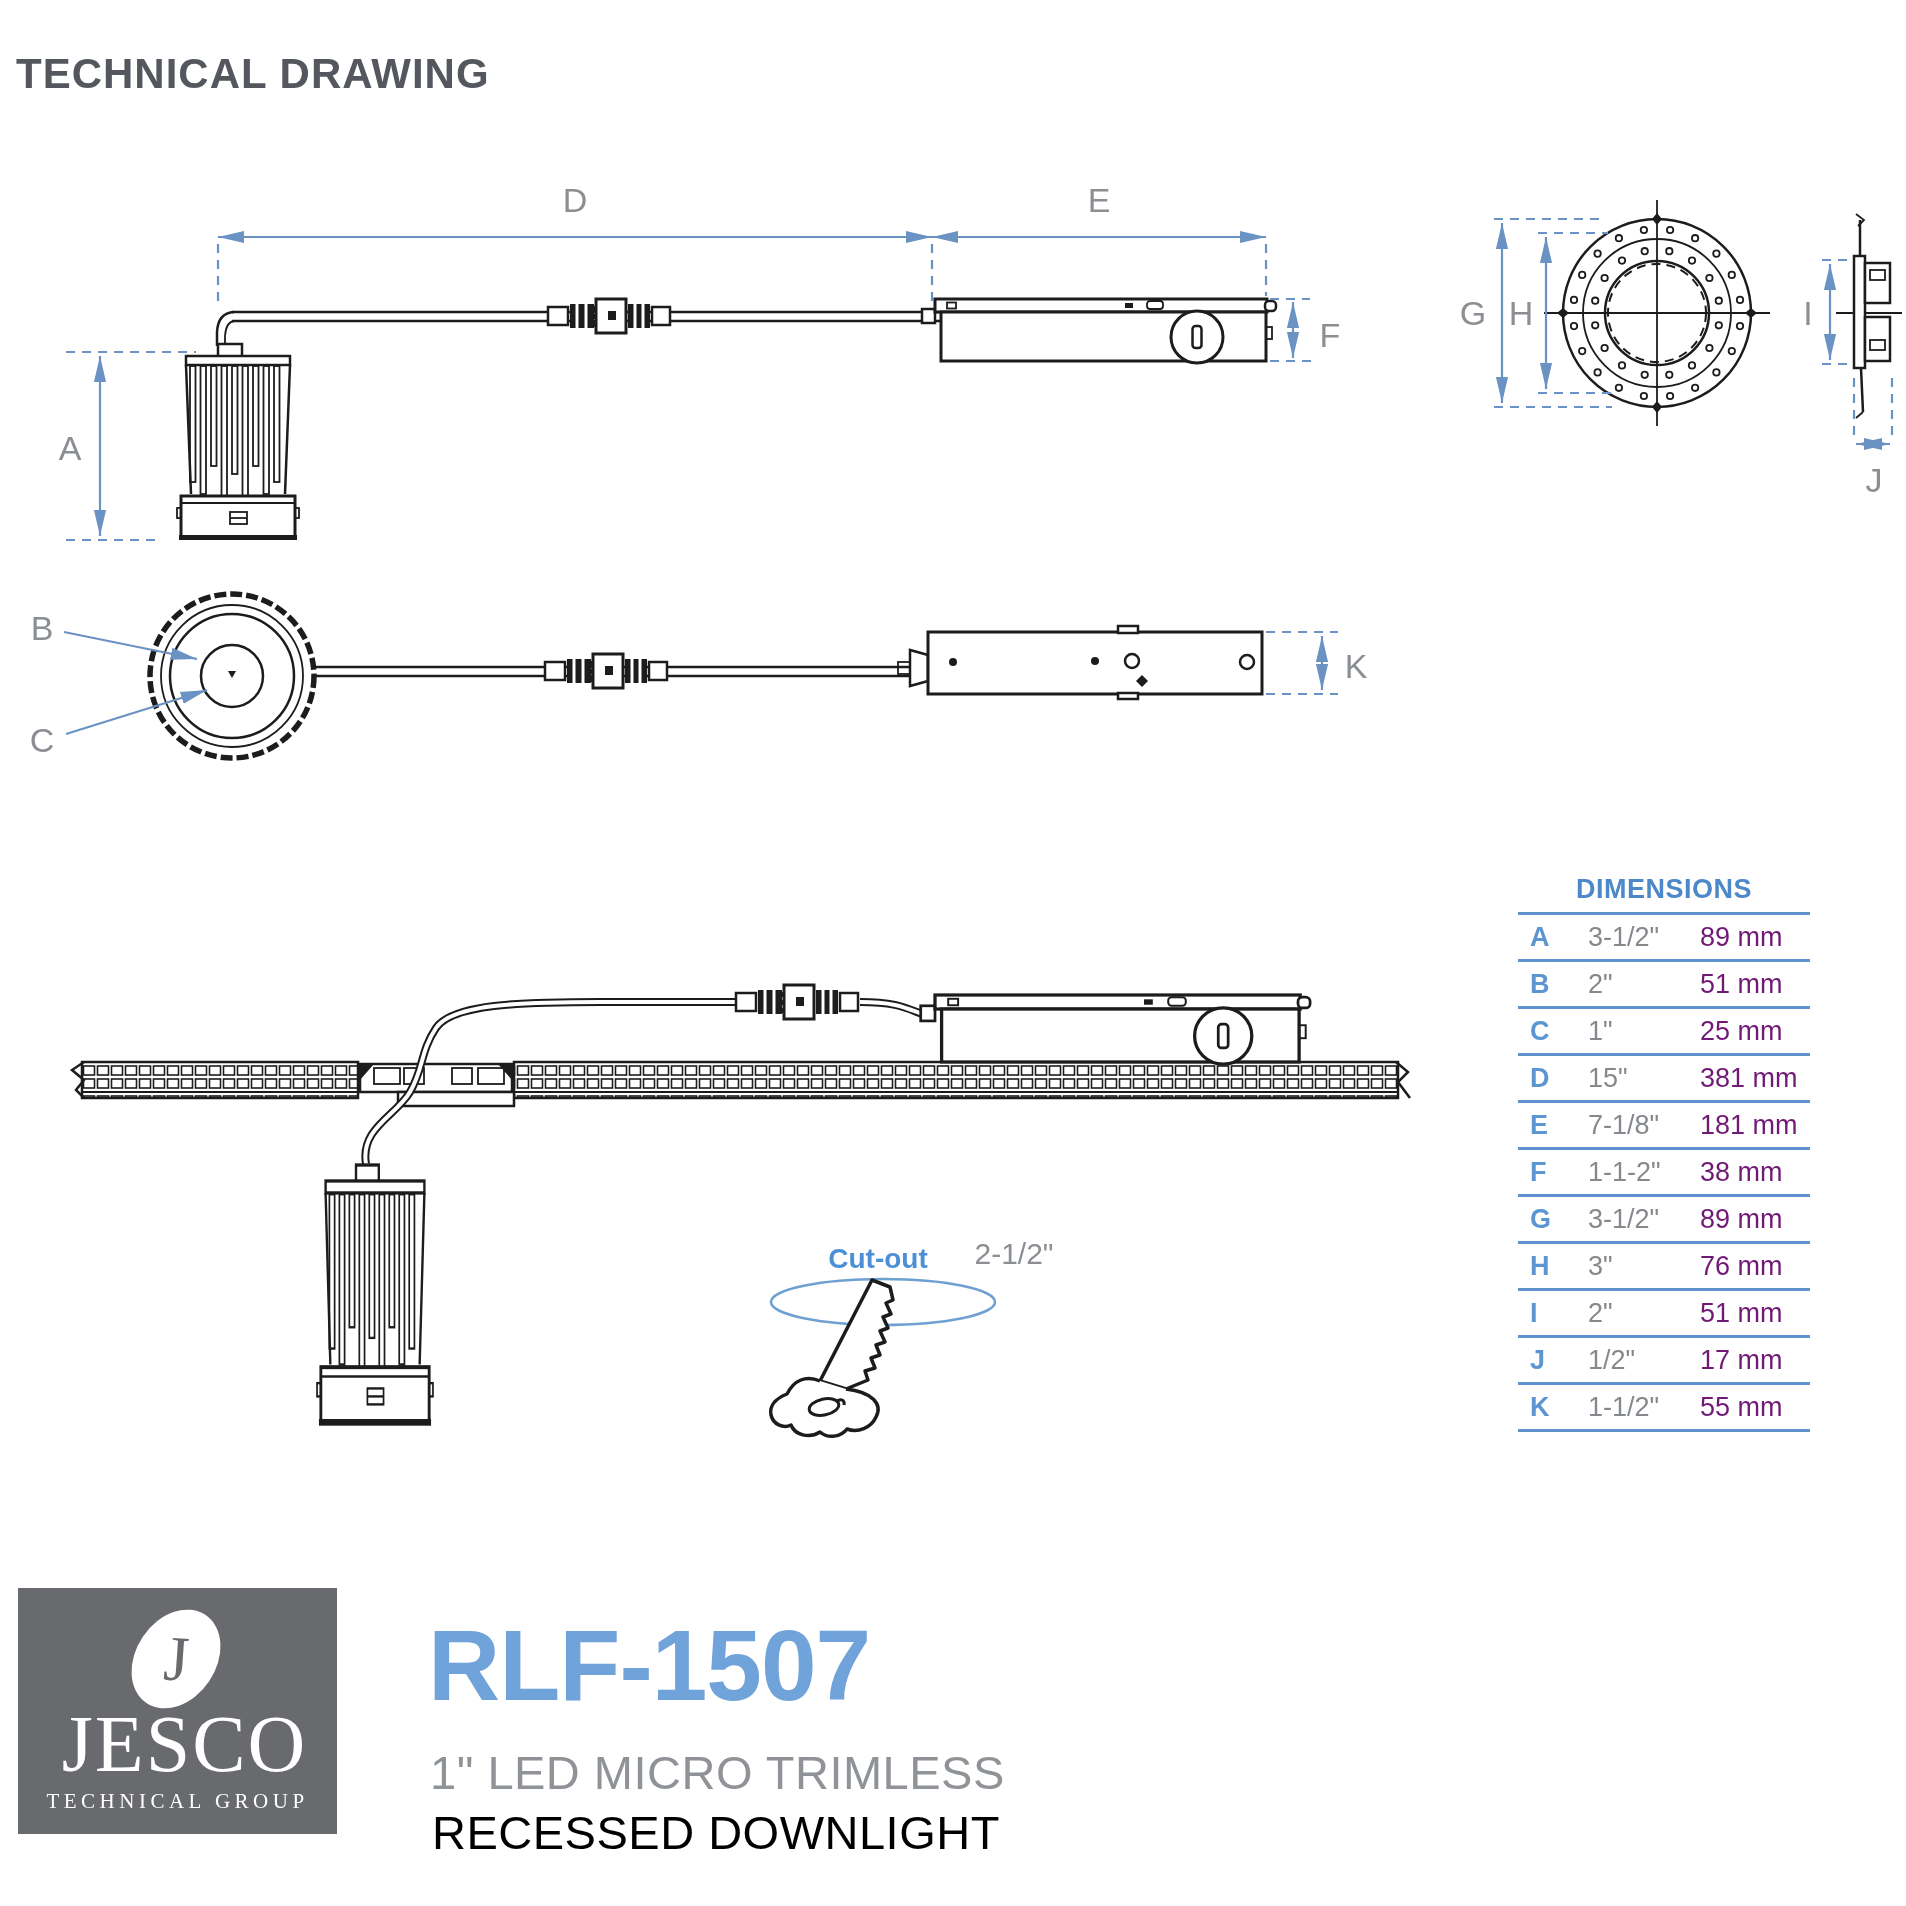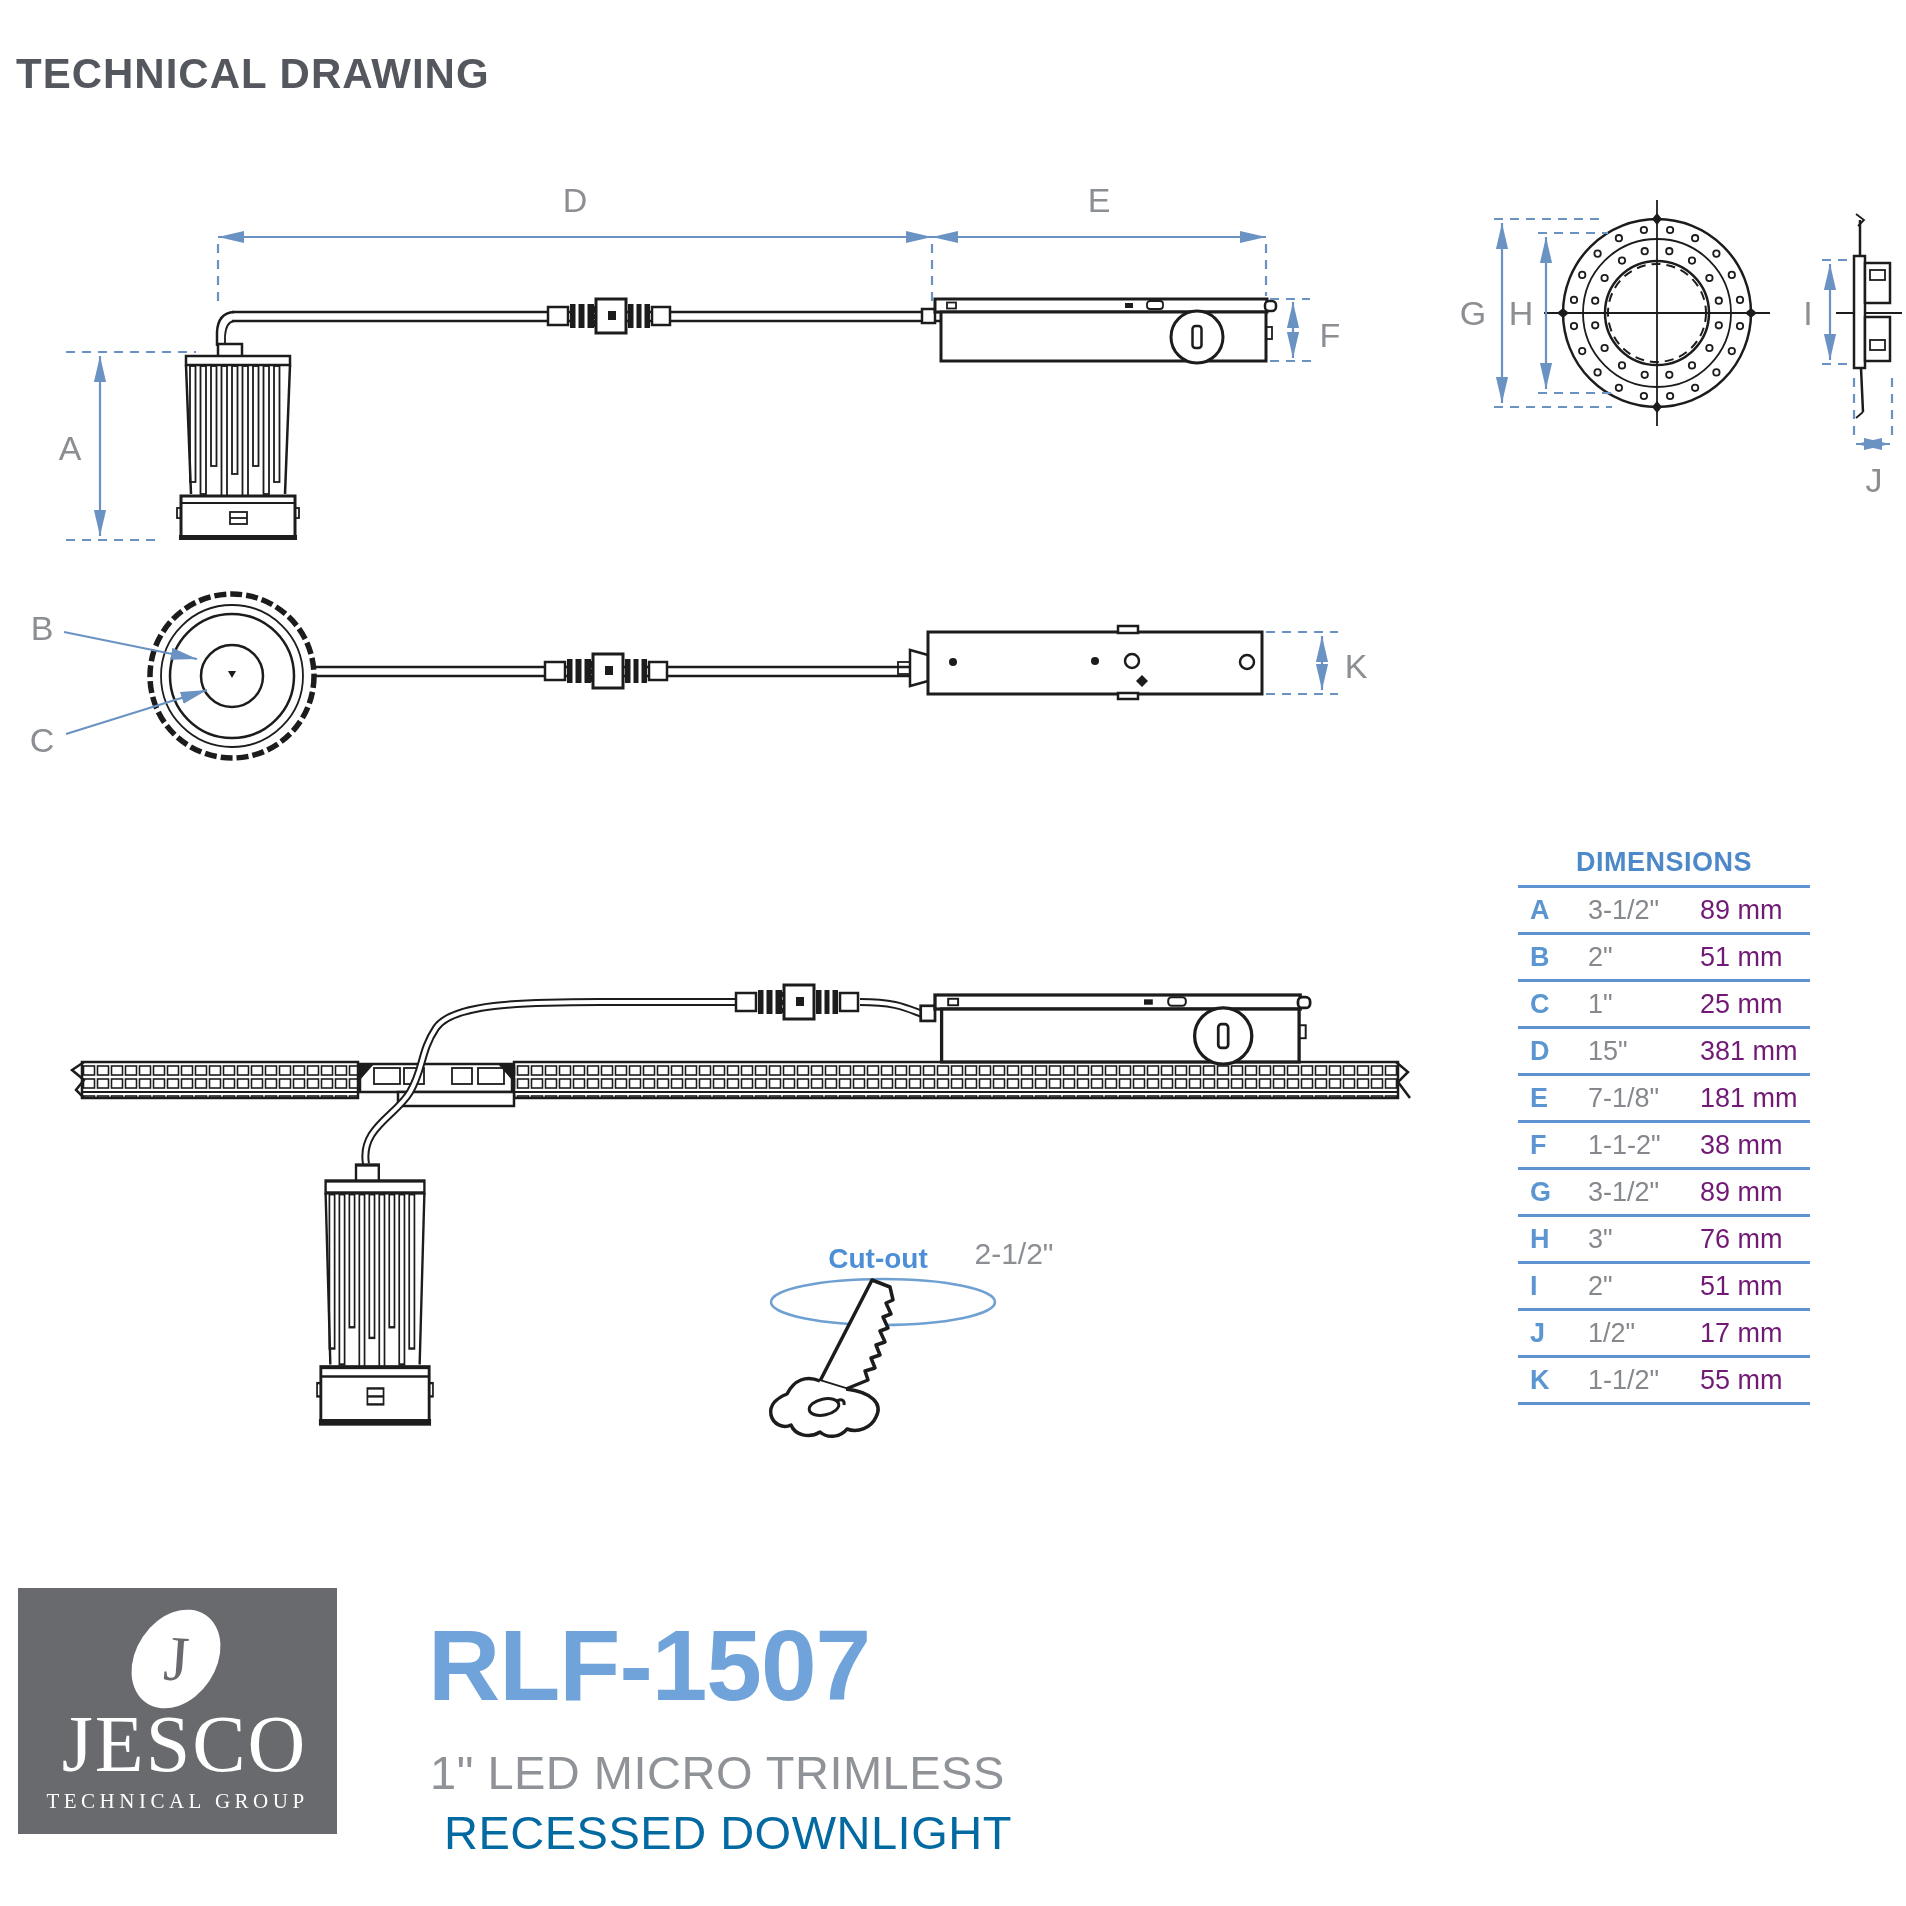--- a/index.html
+++ b/index.html
@@ -15,42 +15,42 @@
   .blkw{stroke:#1c1c1c;stroke-width:2.5;fill:#ffffff;}
   .blkw3{stroke:#1c1c1c;stroke-width:3;fill:#ffffff;}
   .fillb{fill:#1c1c1c;stroke:none;}
   .dim{stroke:#6a92c2;stroke-width:2.2;fill:none;}
   .dash{stroke:#6a92c2;stroke-width:2.2;fill:none;stroke-dasharray:9 7;}
   .lbl{font-family:"Liberation Sans",sans-serif;font-size:34px;fill:#8b8e92;}
   .cutlbl{font-family:"Liberation Sans",sans-serif;font-size:28px;font-weight:bold;fill:#4d8fd6;}
   .cutsz{font-family:"Liberation Sans",sans-serif;font-size:30px;fill:#8b8e92;}
   .hole{stroke:#1c1c1c;stroke-width:1.8;fill:#ffffff;}
   
-  .dim-table{position:absolute;left:1518px;top:839px;width:292px;}
+  .dim-table{position:absolute;left:1518px;top:866px;width:292px;}
   .dt-header{height:46px;line-height:46px;text-align:center;font-size:27px;font-weight:bold;
              letter-spacing:0.5px;color:#4d88c8;}
   .dt-row{display:flex;align-items:center;height:44px;border-top:3px solid #5e93cf;}
   .dt-row:last-child{border-bottom:3px solid #5e93cf;}
   .dt-key{width:58px;padding-left:12px;font-size:27px;font-weight:bold;color:#5b96d2;}
   .dt-in{width:112px;font-size:27px;color:#85888c;}
   .dt-mm{flex:1;font-size:27px;color:#701a75;}
   
   .logo{position:absolute;left:18px;top:1588px;width:319px;height:246px;background:#696a6e;}
   .logo-ellipse{position:absolute;left:118px;top:18px;width:80px;height:106px;background:#ffffff;
                 border-radius:50%;transform:rotate(34deg);display:flex;align-items:center;justify-content:center;}
   .logo-ellipse span{font-family:"Liberation Serif",serif;font-size:64px;color:#696a6e;
                 transform:rotate(-30deg);}
   .logo-brand{position:absolute;left:7px;bottom:44px;width:100%;text-align:center;
               font-family:"Liberation Serif",serif;font-size:80px;color:#ffffff;letter-spacing:2px;}
   .logo-tagline{position:absolute;left:0;bottom:20px;width:100%;text-align:center;
               font-family:"Liberation Serif",serif;font-size:21px;color:#ffffff;letter-spacing:4.5px;}
   .model{position:absolute;left:428px;top:1608px;font-size:100px;font-weight:bold;
          letter-spacing:-1px;color:#70a3da;}
   .subtitle1{position:absolute;left:430px;top:1745px;font-size:47px;color:#8f9296;letter-spacing:0.5px;}
-  .subtitle2{position:absolute;left:444px;top:1805px;font-size:47px;color:#0369a1;letter-spacing:0.5px;}
+  .subtitle2{position:absolute;left:432px;top:1805px;font-size:47px;color:#000000;letter-spacing:0.5px;}
 </style>
 </head>
 <body>
 
 <div id="page">
 
   <div class="page-title">TECHNICAL DRAWING</div>
 
   <svg id="draw" width="1906" height="1560" viewBox="0 0 1906 1560">
     <defs>

